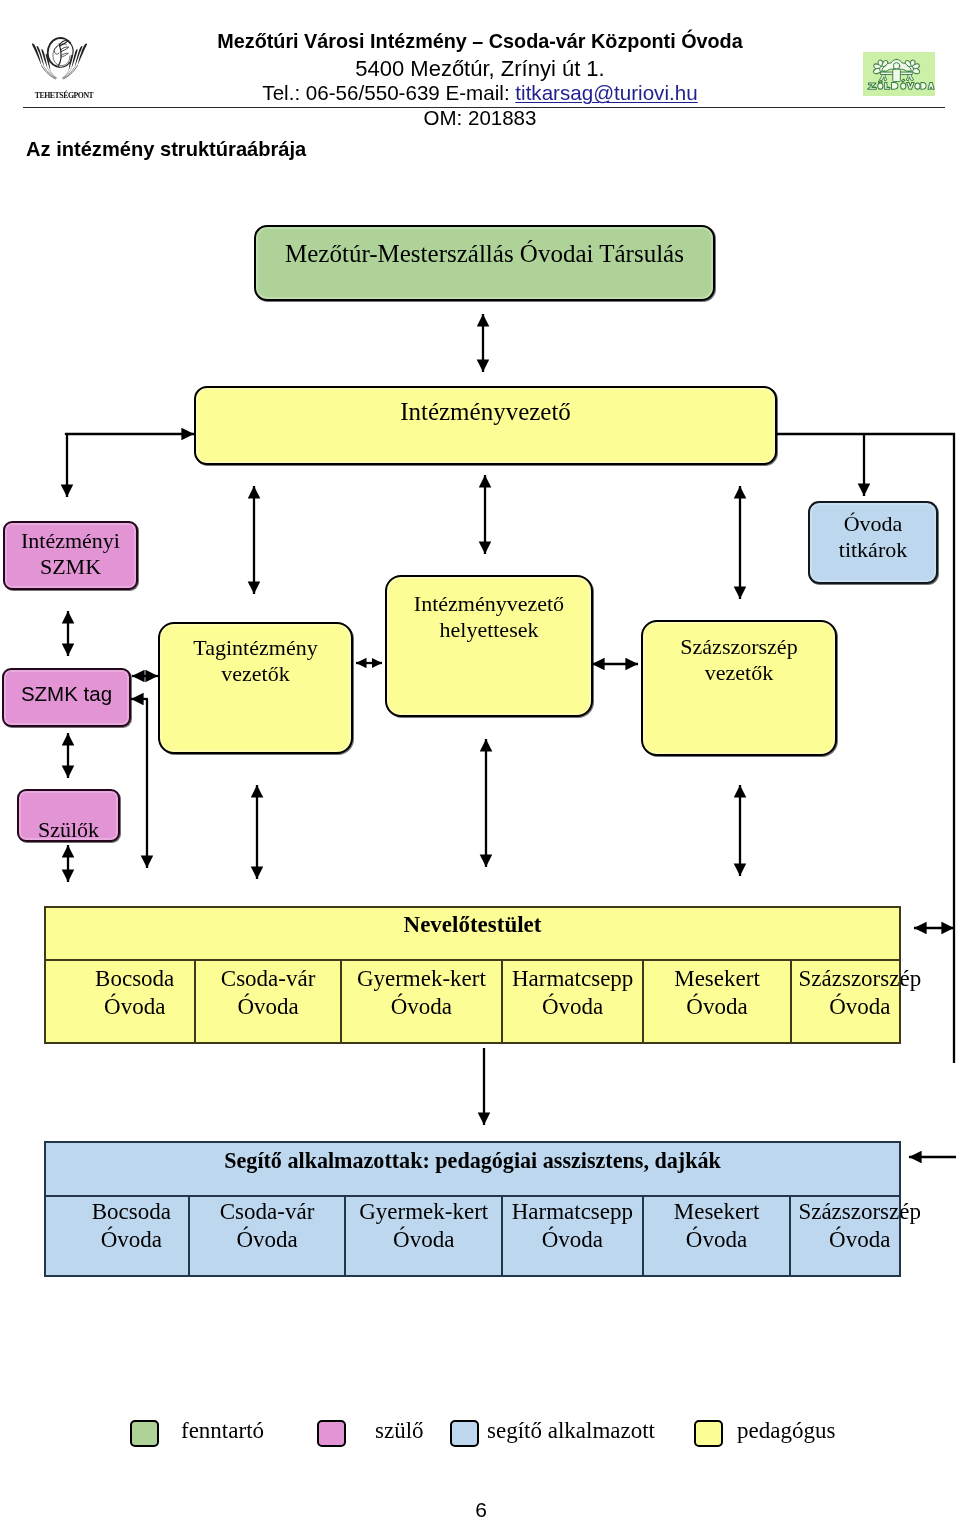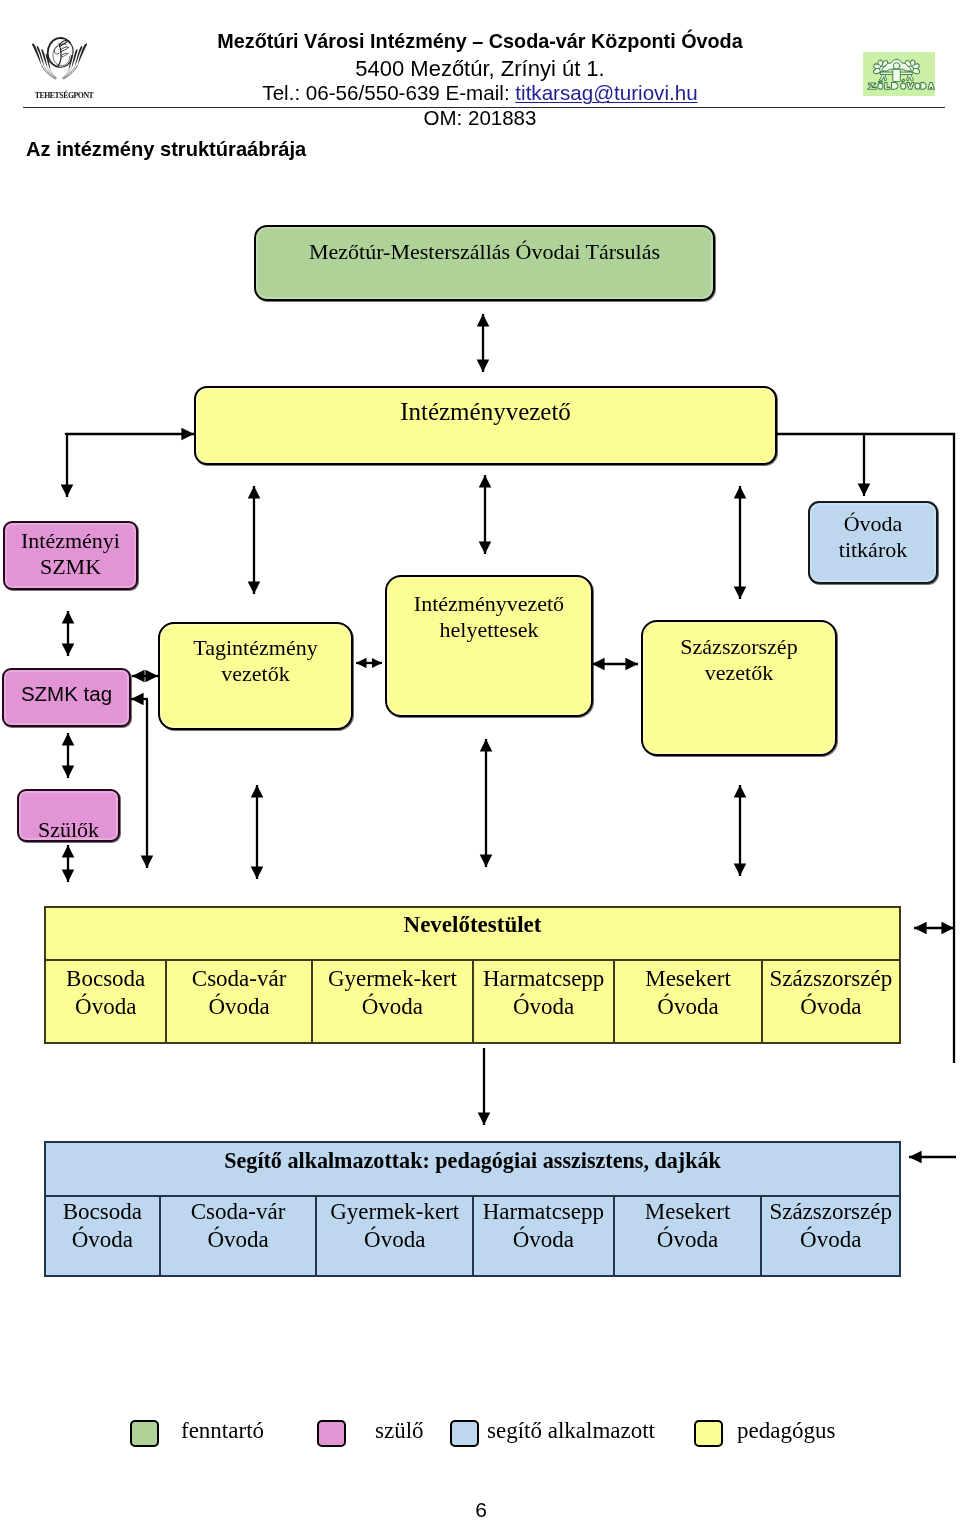--- a/index.html
+++ b/index.html
@@ -36,51 +36,51 @@
         font-family:"Liberation Serif",serif;color:#000;line-height:1.2;
         box-shadow:inset 0 0 0 2px rgba(255,255,255,0.22),
                    1px 1px 0 0 rgba(0,0,0,0.55);}
   .node .lbl{display:block;}
   .node .ln{display:block;}
 
   
   .gtbl{position:absolute;box-sizing:border-box;border:2px solid #3f3f3f;}
   .gtbl .thead{box-sizing:border-box;width:100%;display:flex;align-items:flex-start;
       justify-content:center;font-weight:bold;border-bottom:2px solid #3f3f3f;}
-  .gtbl .trow{display:flex;width:100%;}
+  .gtbl .trow{display:flex;width:100%;margin-left:29px;}
   .gtbl .tcell{box-sizing:border-box;display:flex;flex-direction:column;
       align-items:center;justify-content:flex-start;text-align:center;line-height:1.2;
       border-right:2px solid #3f3f3f;}
   .gtbl .tcell:last-child{border-right:none;}
 
   
   #legend{position:absolute;left:0;top:1418px;width:960px;height:32px;}
   .lg-sw{position:absolute;width:29px;height:27px;border:2.2px solid #000;
          border-radius:5px;box-sizing:border-box;}
   .lg-tx{position:absolute;font-family:"Liberation Serif",serif;font-size:23px;color:#000;
          white-space:nowrap;}
 
   #pageno{position:absolute;left:0;top:1499px;width:962px;text-align:center;
       font-family:"Liberation Sans",sans-serif;font-size:21px;line-height:21px;color:#000;}
 
   svg.conn{position:absolute;left:0;top:0;width:960px;height:1521px;overflow:visible;}
 
   
   .n-tarsulas {left:254px; top:225px; width:461px; height:76px; border-radius:13px;
-               background:#aed298; font-size:22px; padding-top:12px;}
+               background:#aed298; font-size:25px; padding-top:12px;}
   .n-vezeto   {left:194px; top:386px; width:583px; height:79px; border-radius:13px;
                background:#fdfd96; font-size:25px; padding-top:9px;}
   .n-iszmk    {border-color:#24071d;left:3px;   top:521px; width:135px; height:69px; border-radius:9px;
                background:#e294d5; font-size:22px; padding-top:5px;}
   .n-szmktag  {border-color:#24071d;left:2px;   top:668px; width:129px; height:59px; border-radius:9px;
                background:#e294d5; font-size:20.5px; padding-top:12px;
                font-family:"Liberation Sans",sans-serif;}
   .n-szulok   {border-color:#24071d;left:17px;  top:789px; width:103px; height:53px; border-radius:9px;
                background:#e294d5; font-size:22px; padding-top:26px;}
-  .n-tagint   {left:158px; top:622px; width:195px; height:108px; border-radius:16px;
+  .n-tagint   {left:158px; top:622px; width:195px; height:132px; border-radius:16px;
                background:#fdfd96; font-size:22px; align-items:flex-start; padding-top:11px;}
   .n-helyettes{left:385px; top:575px; width:208px; height:142px; border-radius:16px;
                background:#fdfd96; font-size:22px; align-items:flex-start; padding-top:14px;}
   .n-munka    {left:641px; top:620px; width:196px; height:136px; border-radius:16px;
                background:#fdfd96; font-size:22px; align-items:flex-start; padding-top:12px;}
   .n-titkar   {border-color:#101820;left:808px; top:501px; width:130px; height:83px; border-radius:11px;
                background:#bdd7ee; font-size:22px; padding-top:8px;}
 
   
   .t-nevelo{left:44px; top:906px; width:857px; height:138px; background:#fdfd96;

